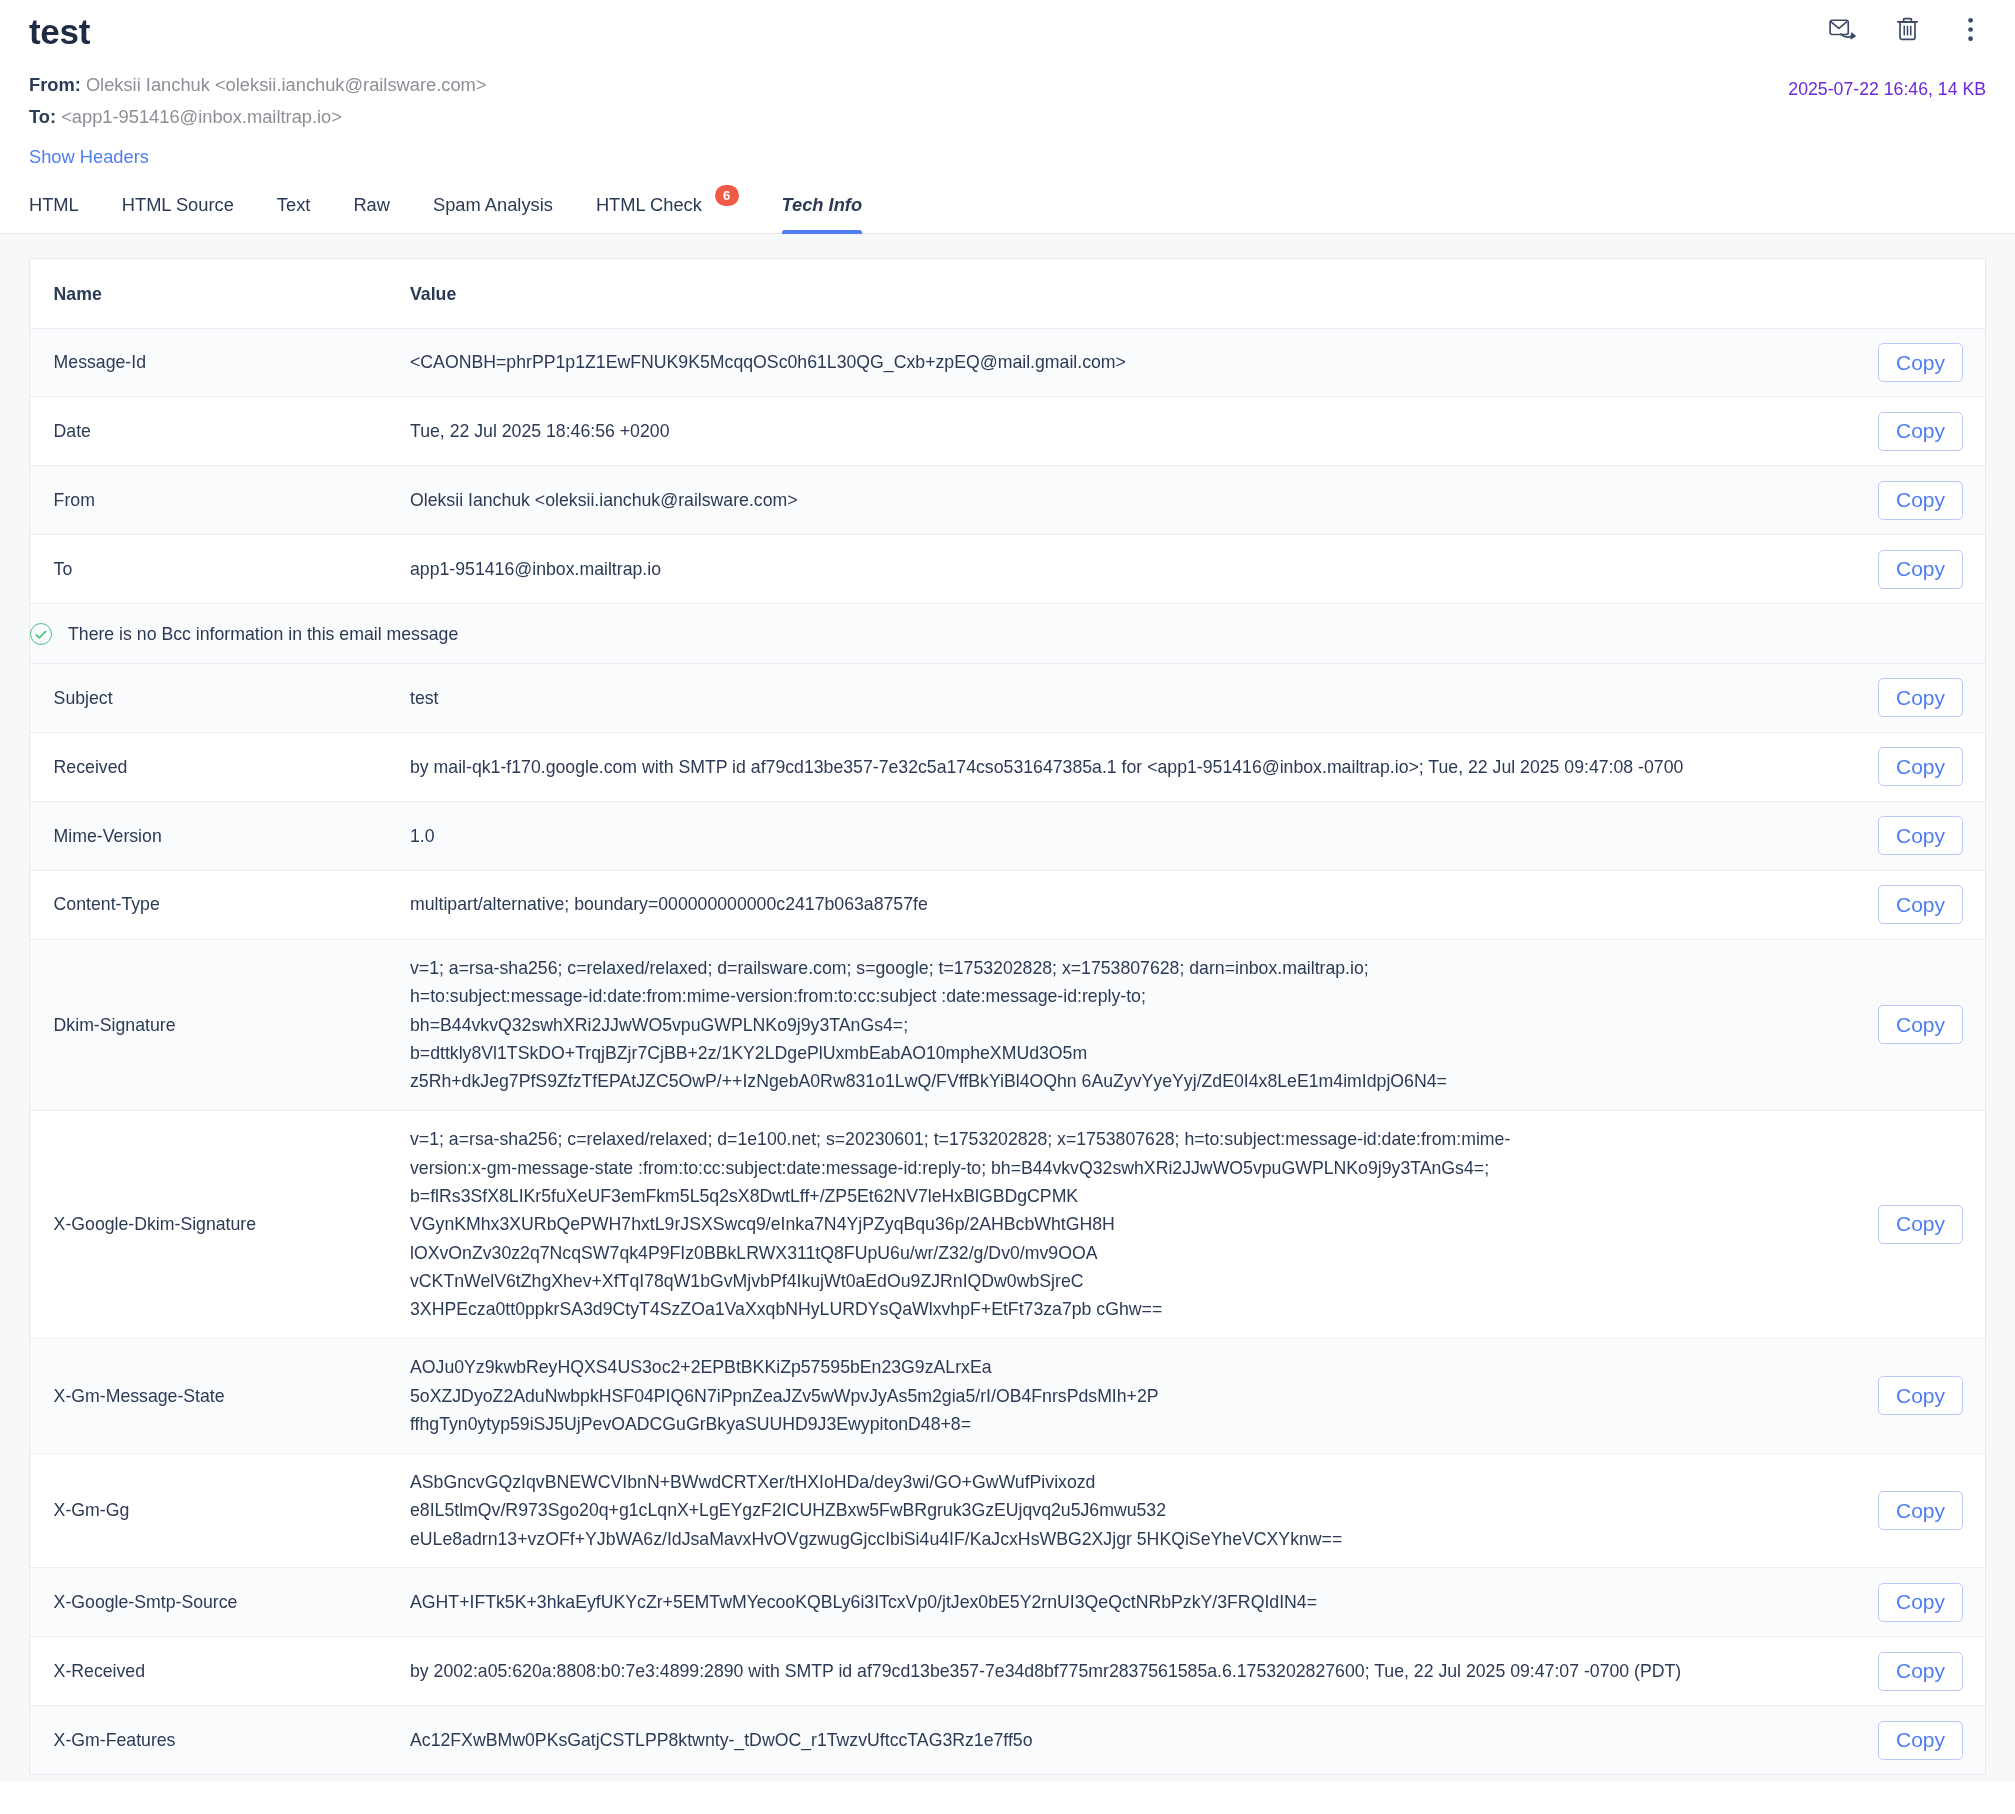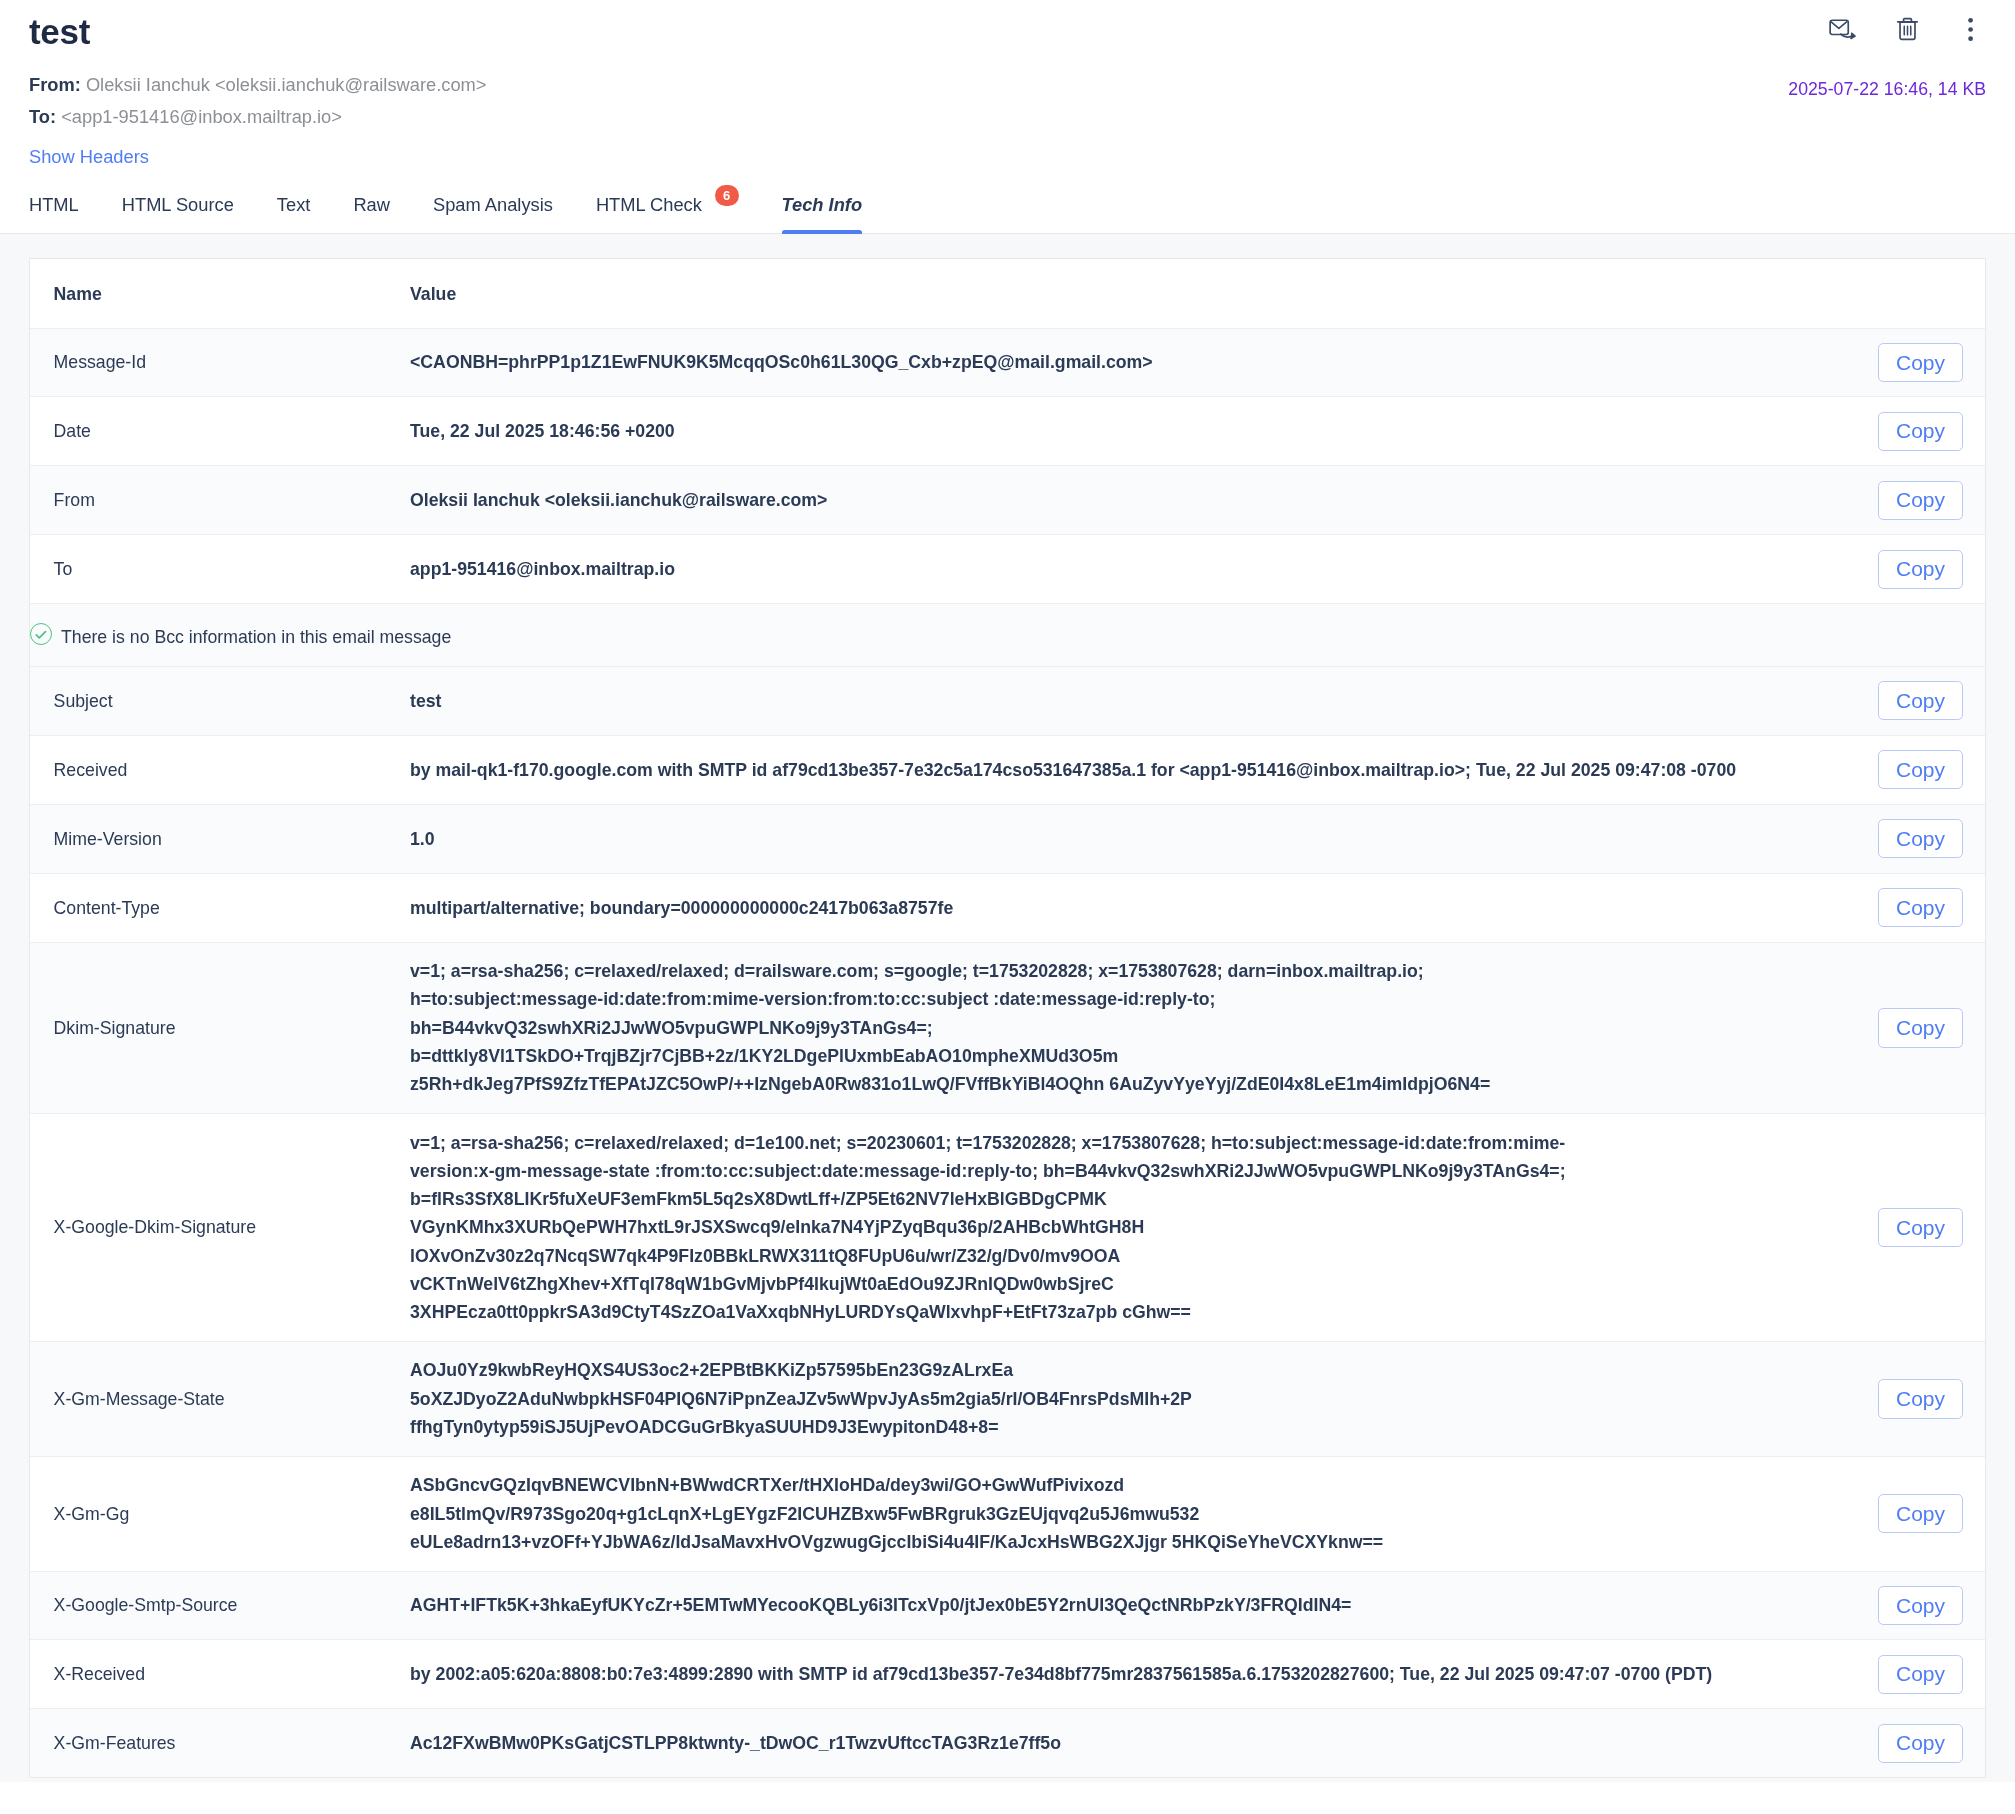--- a/index.html
+++ b/index.html
@@ -79,40 +79,40 @@
   table.tech { width: 100%; border-collapse: collapse; table-layout: fixed; }
   table.tech th, table.tech td {
     text-align: left; vertical-align: middle;
     padding: 14.4px 0;
     font-size: 17.7px; color: #2b3a55;
     line-height: 1.6;
     word-break: break-word;
   }
   table.tech th { font-weight: bold; padding-top: 21px; padding-bottom: 19.7px; }
   .col-name { width: 380px; padding-left: 23.6px !important; padding-right: 10.5px !important; }
-  .col-value { padding-right: 15.7px !important; font-weight: bold; }
+  .col-value { padding-right: 15.7px !important; }
   .col-action { width: 141px; padding-right: 22px !important; text-align: right !important; }
   table.tech tbody tr { border-top: 0.7px solid #eceef1; }
   table.tech tbody tr.zebra { background: #fafbfc; }
   .copy-btn {
     display: inline-block;
     border: 0.7px solid #b9c9f5;
     color: #4f7df3;
     background: #ffffff;
     border-radius: 5.2px;
     font-size: 21px;
     padding: 6.6px 17px;
     cursor: pointer;
     white-space: nowrap;
     font-family: inherit;
   }
   .bcc-row td {
     text-align: center; padding: 17px 0;
   }
-  .bcc-inner { display: inline-flex; gap: 9px; font-size: 17.7px; color: #2b3a55; }
+  .bcc-inner { display: inline-flex; align-items: center; gap: 16px; font-size: 17.7px; color: #2b3a55; }
   .check-circle {
     width: 22px; height: 22px; border-radius: 50%;
     border: 1.3px solid #4ec37f; display: inline-flex;
     align-items: center; justify-content: center; flex: none;
   }
   .check-circle svg { display: block; }
   .val-multiline { white-space: pre-line; }
 </style>
 </head>
 <body>

